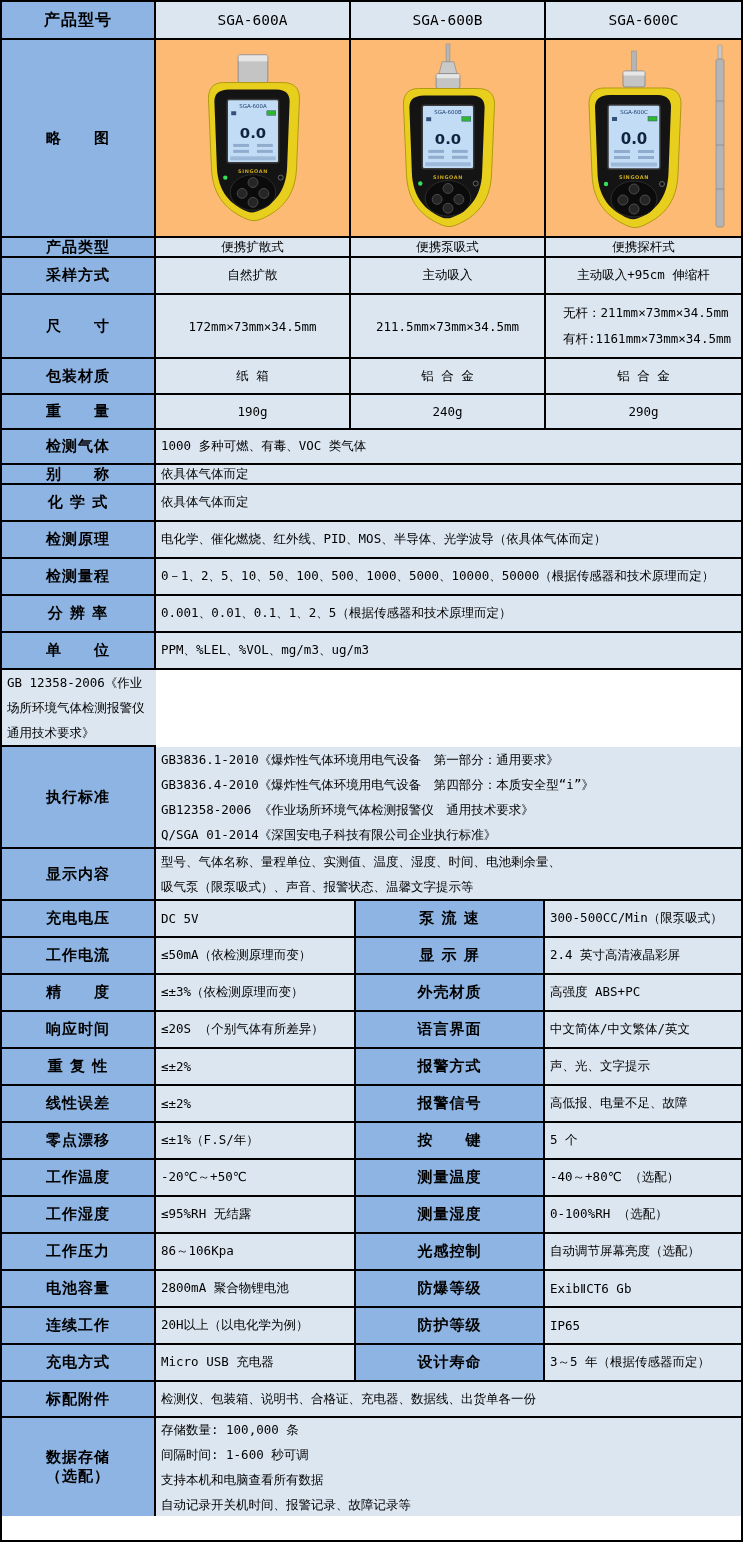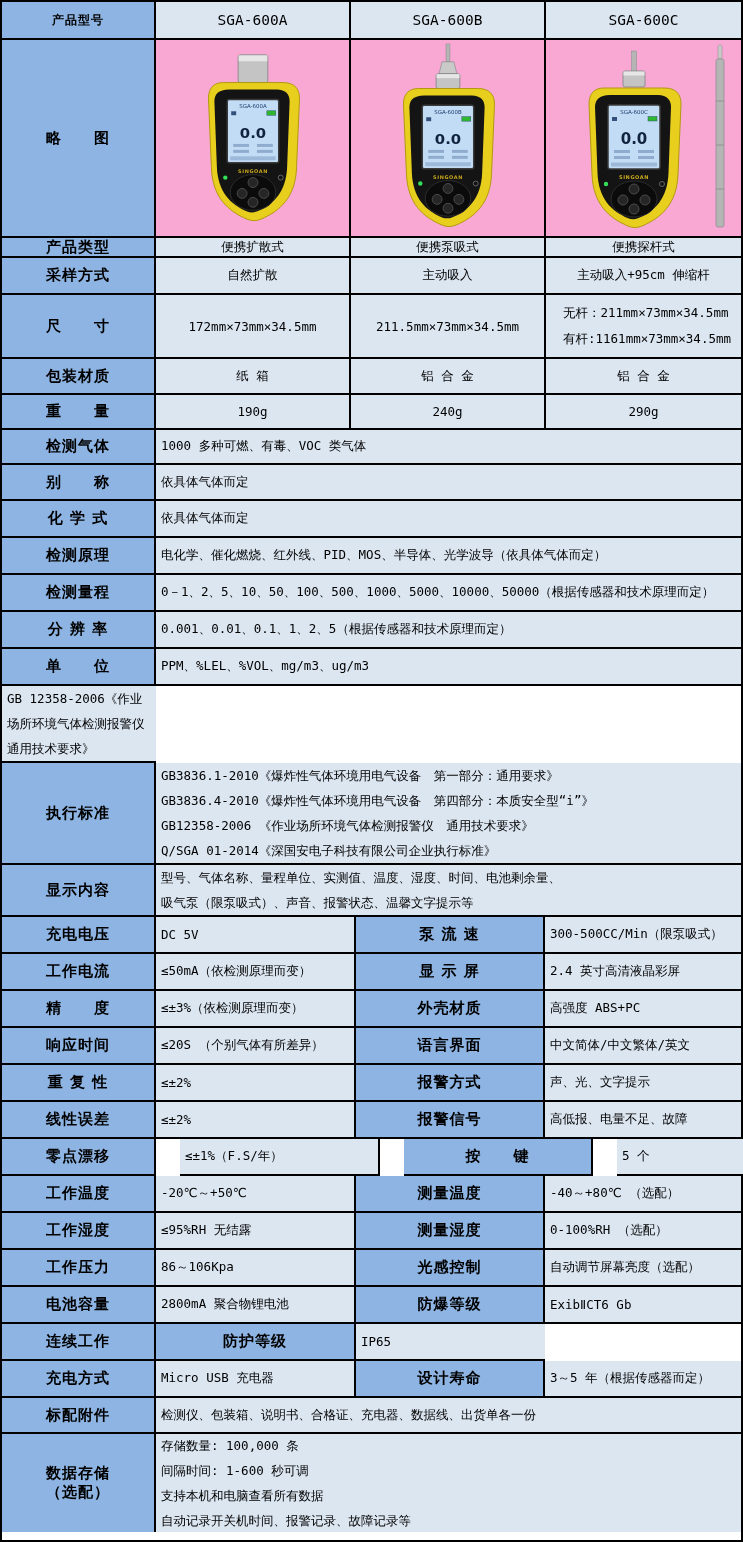--- a/index.html
+++ b/index.html
@@ -13,23 +13,23 @@
   .lab{background:#8DB4E2;justify-content:center;text-align:center;
        font-weight:bold;font-size:15px;letter-spacing:1px;}
   .val{background:#DCE6F1;font-size:12.5px;
        font-family:"DejaVu Sans Mono","DejaVu Sans",monospace;padding:0 8px;}
   .val.center{justify-content:center;text-align:center;padding:0 4px;}
   .val.left{justify-content:flex-start;text-align:left;padding-left:5px;}
   .val.multi{line-height:25px;}
   .val.dims{justify-content:flex-start;text-align:left;line-height:26px;padding-left:17px;}
   .row.header{grid-template-columns:154px 195px 195px 195px;height:38px;}
   .row.header .val{font-size:14.5px;}
-  .row.header .lab{font-size:12px;}
+  .row.header .lab{font-size:16px;}
   .row.sketch{grid-template-columns:154px 195px 195px 195px;height:198px;}
-  .imgcell{background:#f9a8d4;justify-content:center;align-items:center;padding:0;}
+  .imgcell{background:#fdba74;justify-content:center;align-items:center;padding:0;}
 </style>
 </head>
 <body>
 
 <div class="table">
 
   <div class="row header">
     <div class="cell lab">产品型号</div>
     <div class="cell val center">SGA-600A</div>
     <div class="cell val center">SGA-600B</div>
@@ -184,21 +184,21 @@
       <div class="row" style="grid-template-columns: 154px 195px 195px 195px; height: 35px;">
         <div class="cell lab">重　　量</div>
         <div class="cell val center">190g</div>
         <div class="cell val center">240g</div>
         <div class="cell val center lastcol">290g</div>
       </div>
       <div class="row" style="grid-template-columns: 154px 585px; height: 35px;">
         <div class="cell lab">检测气体</div>
         <div class="cell val left lastcol">1000 多种可燃、有毒、VOC 类气体</div>
       </div>
-      <div class="row" style="grid-template-columns: 154px 585px; height: 36px;">
+      <div class="row" style="grid-template-columns: 154px 585px; height: 20px;">
         <div class="cell lab">别　　称</div>
         <div class="cell val left lastcol">依具体气体而定</div>
       </div>
       <div class="row" style="grid-template-columns: 154px 585px; height: 37px;">
         <div class="cell lab">化 学 式</div>
         <div class="cell val left lastcol">依具体气体而定</div>
       </div>
       <div class="row" style="grid-template-columns: 154px 585px; height: 37px;">
         <div class="cell lab">检测原理</div>
         <div class="cell val left lastcol">电化学、催化燃烧、红外线、PID、MOS、半导体、光学波导（依具体气体而定）</div>
@@ -261,21 +261,21 @@
         <div class="cell val left">≤±2%</div>
         <div class="cell lab">报警方式</div>
         <div class="cell val left lastcol">声、光、文字提示</div>
       </div>
       <div class="row" style="grid-template-columns: 154px 200px 189px 196px; height: 37px;">
         <div class="cell lab">线性误差</div>
         <div class="cell val left">≤±2%</div>
         <div class="cell lab">报警信号</div>
         <div class="cell val left lastcol">高低报、电量不足、故障</div>
       </div>
-      <div class="row" style="grid-template-columns: 154px 200px 189px 196px; height: 37px; gap: 24px;">
+      <div class="row" style="grid-template-columns: 154px 200px 189px 196px; height: 37px;">
         <div class="cell lab">零点漂移</div>
         <div class="cell val left">≤±1%（F.S/年）</div>
         <div class="cell lab">按　　键</div>
         <div class="cell val left lastcol">5 个</div>
       </div>
       <div class="row" style="grid-template-columns: 154px 200px 189px 196px; height: 37px;">
         <div class="cell lab">工作温度</div>
         <div class="cell val left">-20℃～+50℃</div>
         <div class="cell lab">测量温度</div>
         <div class="cell val left lastcol">-40～+80℃ （选配）</div>
@@ -293,20 +293,21 @@
         <div class="cell val left lastcol">自动调节屏幕亮度（选配）</div>
       </div>
       <div class="row" style="grid-template-columns: 154px 200px 189px 196px; height: 37px;">
         <div class="cell lab">电池容量</div>
         <div class="cell val left">2800mA 聚合物锂电池</div>
         <div class="cell lab">防爆等级</div>
         <div class="cell val left lastcol">ExibⅡCT6 Gb</div>
       </div>
       <div class="row" style="grid-template-columns: 154px 200px 189px 196px; height: 37px;">
         <div class="cell lab">连续工作</div>
+        <div class="cell val left">20H以上（以电化学为例）</div>
         <div class="cell lab">防护等级</div>
         <div class="cell val left lastcol">IP65</div>
       </div>
       <div class="row" style="grid-template-columns: 154px 200px 189px 196px; height: 37px;">
         <div class="cell lab">充电方式</div>
         <div class="cell val left">Micro USB 充电器</div>
         <div class="cell lab">设计寿命</div>
         <div class="cell val left lastcol">3～5 年（根据传感器而定）</div>
       </div>
       <div class="row" style="grid-template-columns: 154px 585px; height: 36px;">

